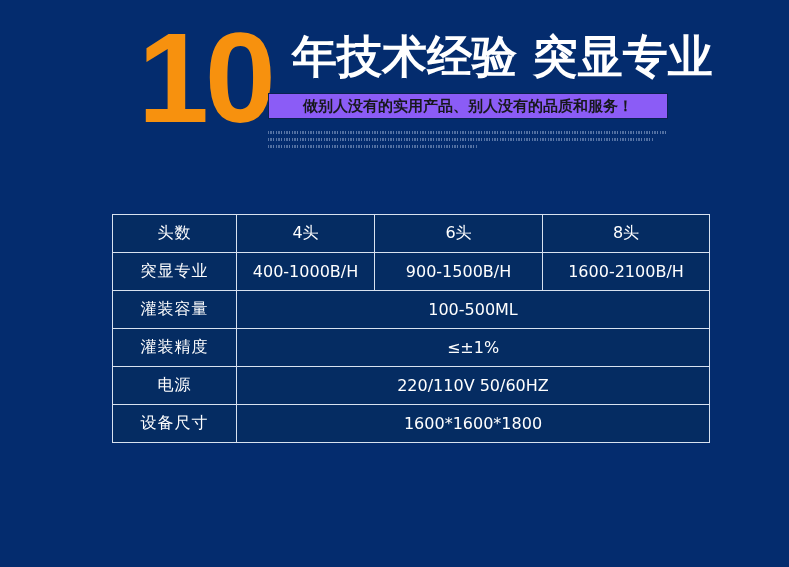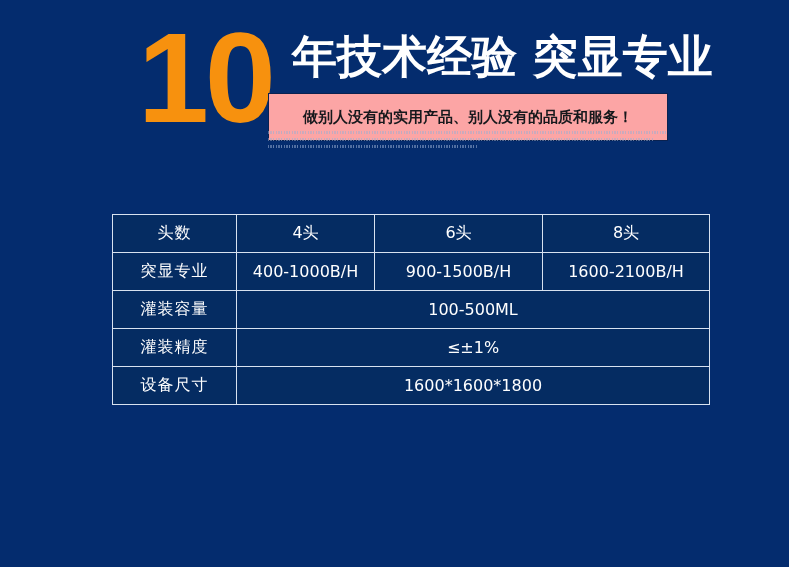--- a/index.html
+++ b/index.html
@@ -34,22 +34,22 @@
     font-weight: bold;
     line-height: 62px;
     letter-spacing: 0px;
     white-space: nowrap;
     font-family: "DejaVu Sans", sans-serif;
     margin-left: 24px;
   }
 
   #subtitle-bar {
     position: absolute; left: 268px; top: 93px;
-    width: 400px; height: 48px;
-    background: #fca5a5;
+    width: 400px; height: 26px;
+    background: #8b5cf6;
     border: 1px solid #0a2250;
     display: flex; align-items: center; justify-content: center;
   }
   #subtitle-text {
     color: #16181c;
     font-size: 15px;
     font-weight: bold;
     white-space: nowrap;
     font-family: "DejaVu Sans", sans-serif;
   }
@@ -134,19 +134,23 @@
         </tr>
         <tr>
           <td class="rowlabel">灌装容量</td>
           <td colspan="3">100-500ML</td>
         </tr>
         <tr>
           <td class="rowlabel">灌装精度</td>
           <td colspan="3">≤±1%</td>
         </tr>
         <tr>
+          <td class="rowlabel">电源</td>
+          <td colspan="3">220/110V 50/60HZ</td>
+        </tr>
+        <tr>
           <td class="rowlabel">设备尺寸</td>
           <td colspan="3">1600*1600*1800</td>
         </tr>
       </tbody>
   </table>
 
 </div>
 
 </body></html>

